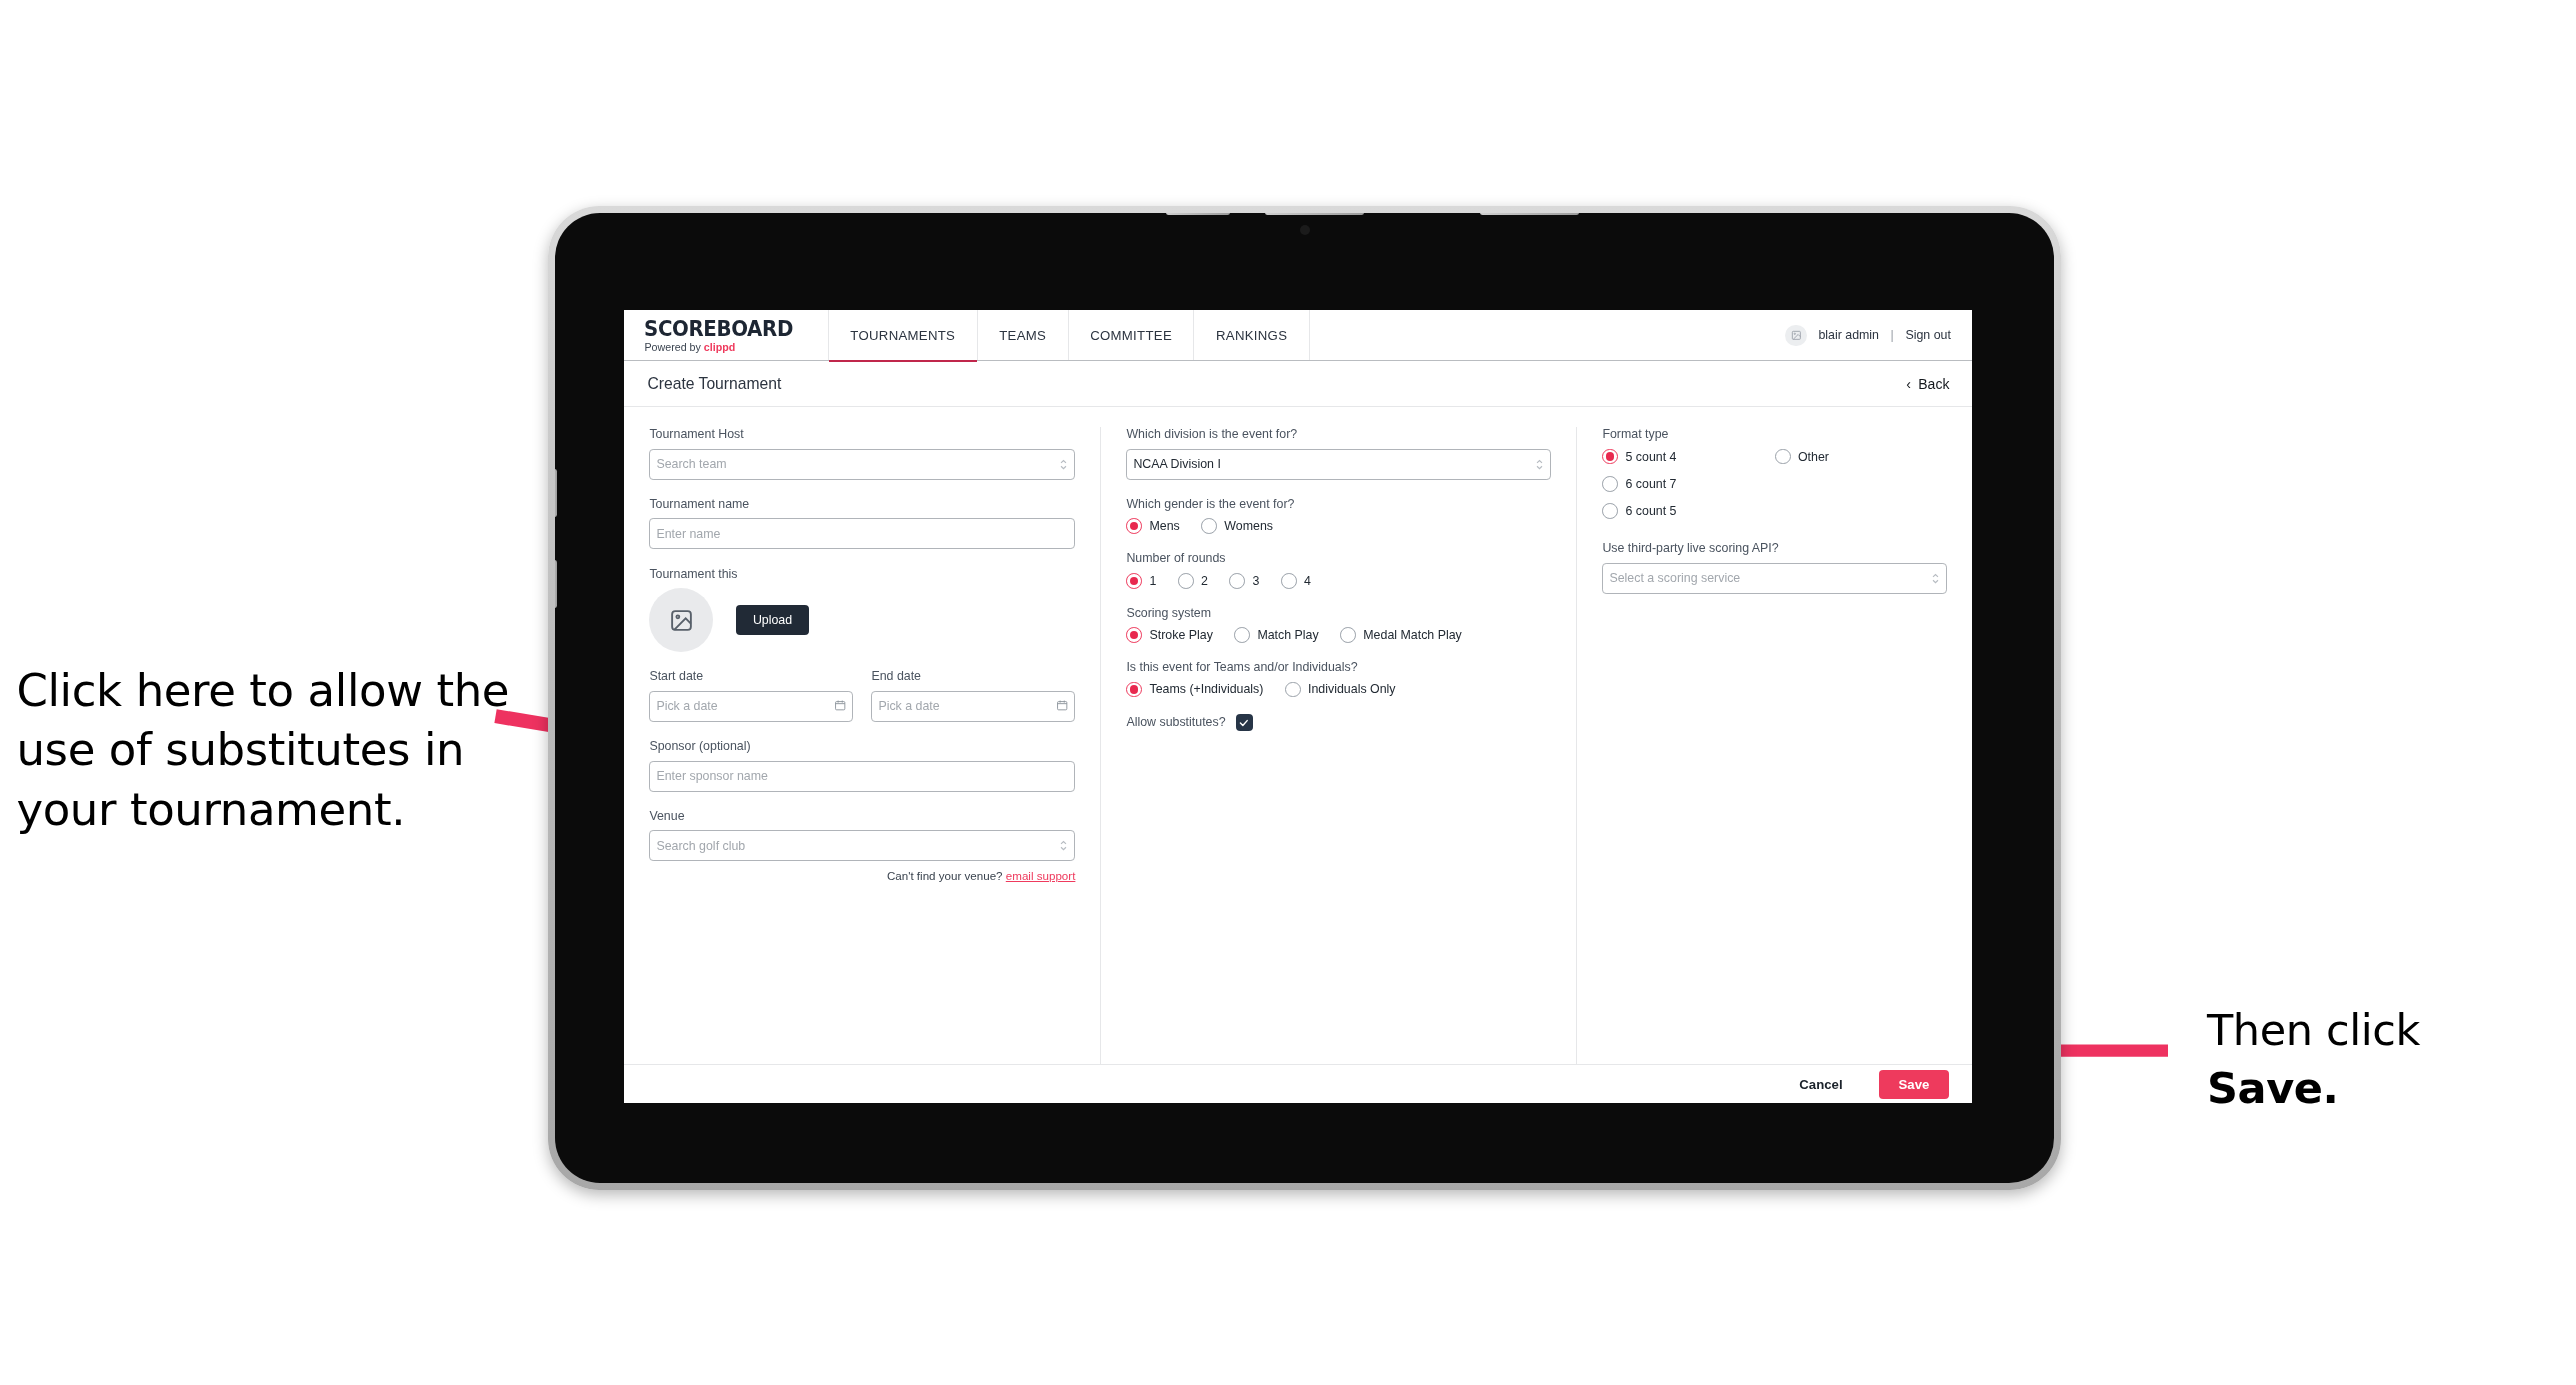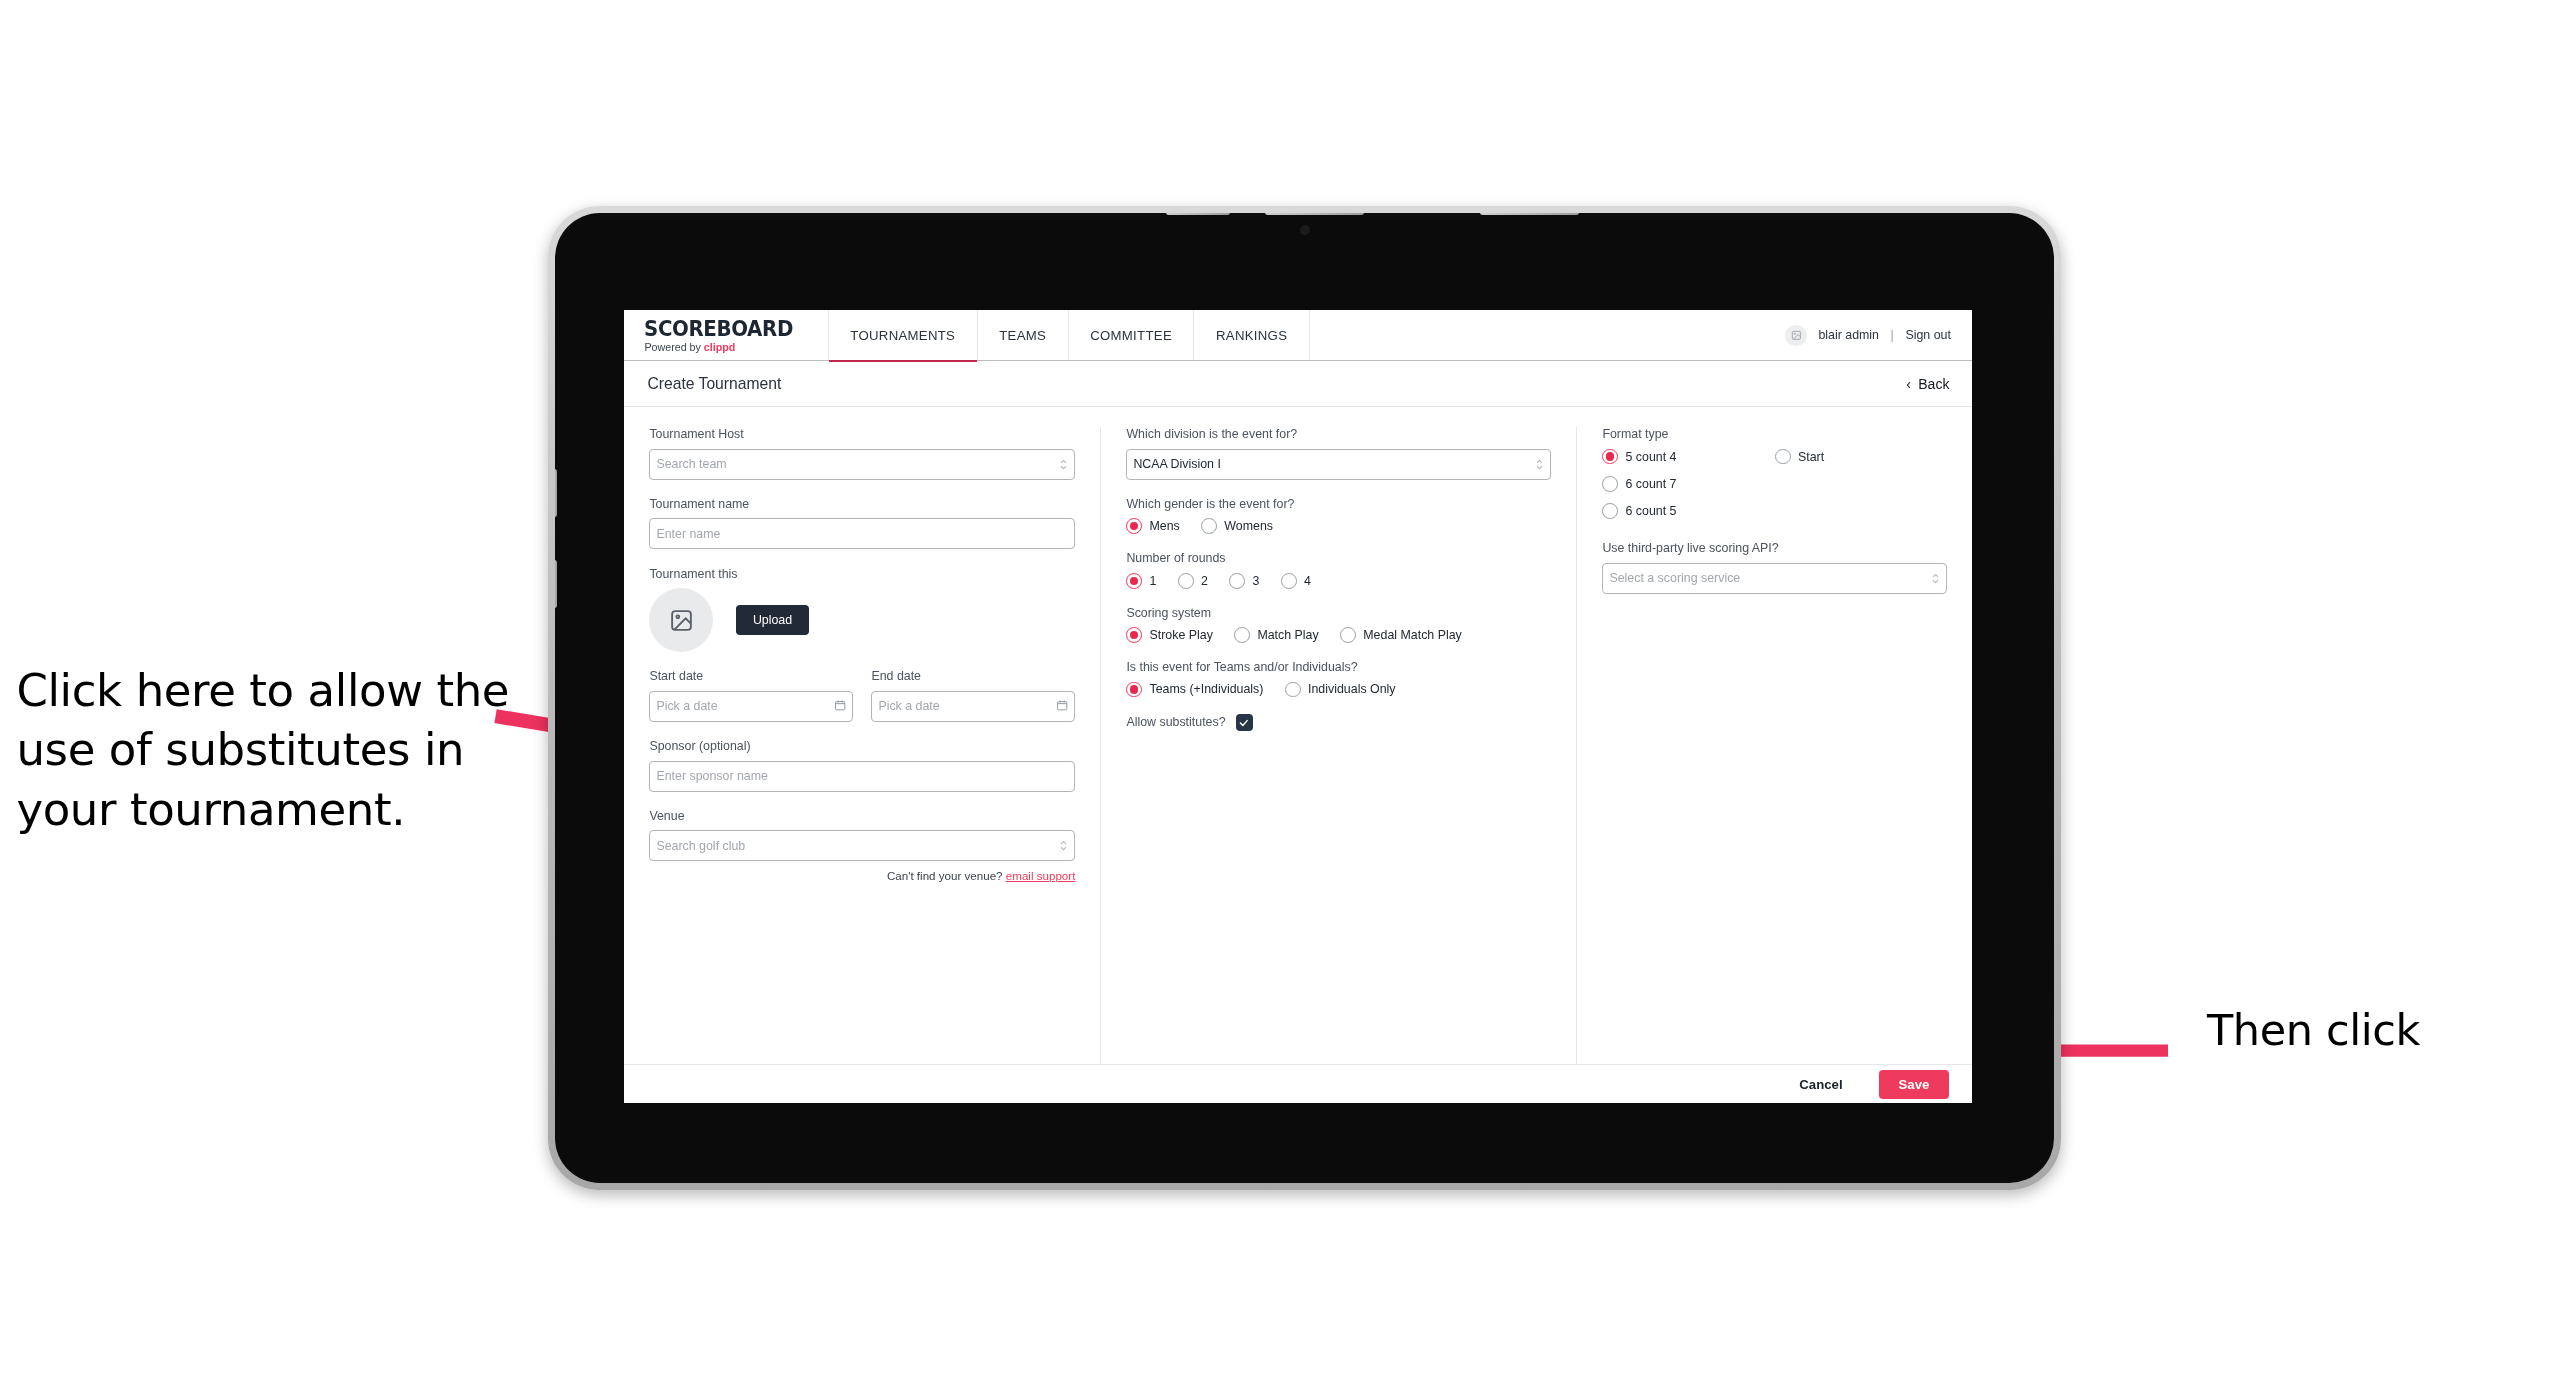--- a/index.html
+++ b/index.html
@@ -251,20 +251,21 @@
 </style>
 </head>
 <body>
 
 <div id="stage">
 
   <div class="annot-left">Click here to allow the use of substitutes in your tournament.</div>
 
   <div class="annot-right">
     <span>Then click</span>
+    <span class="bold">Save.</span>
   </div>
 
   <svg class="arrow-svg" viewBox="0 0 3119 1678">
     <defs>
       <marker id="ah1" markerWidth="6" markerHeight="6" refX="3" refY="3" orient="auto">
         <path d="M0,0 L6,3 L0,6 Z" fill="#ee3260"></path>
       </marker>
       <marker id="ah2" markerWidth="6" markerHeight="6" refX="3" refY="3" orient="auto">
         <path d="M0,0 L6,3 L0,6 Z" fill="#ee3260"></path>
       </marker>
@@ -527,21 +528,21 @@
                     <span>6 count 7</span>
                   </div>
                   <div class="radio">
                     <span class="dot"></span>
                     <span>6 count 5</span>
                   </div>
                 </div>
                 <div class="fmt-right">
                   <div class="radio">
                     <span class="dot"></span>
-                    <span>Start</span>
+                    <span>Other</span>
                   </div>
                 </div>
               </div>
             </div>
 
             <div class="spacer"></div>
 
             <div class="field-group">
               <div class="field-label">Use third-party live scoring API?</div>
               <div class="select">

